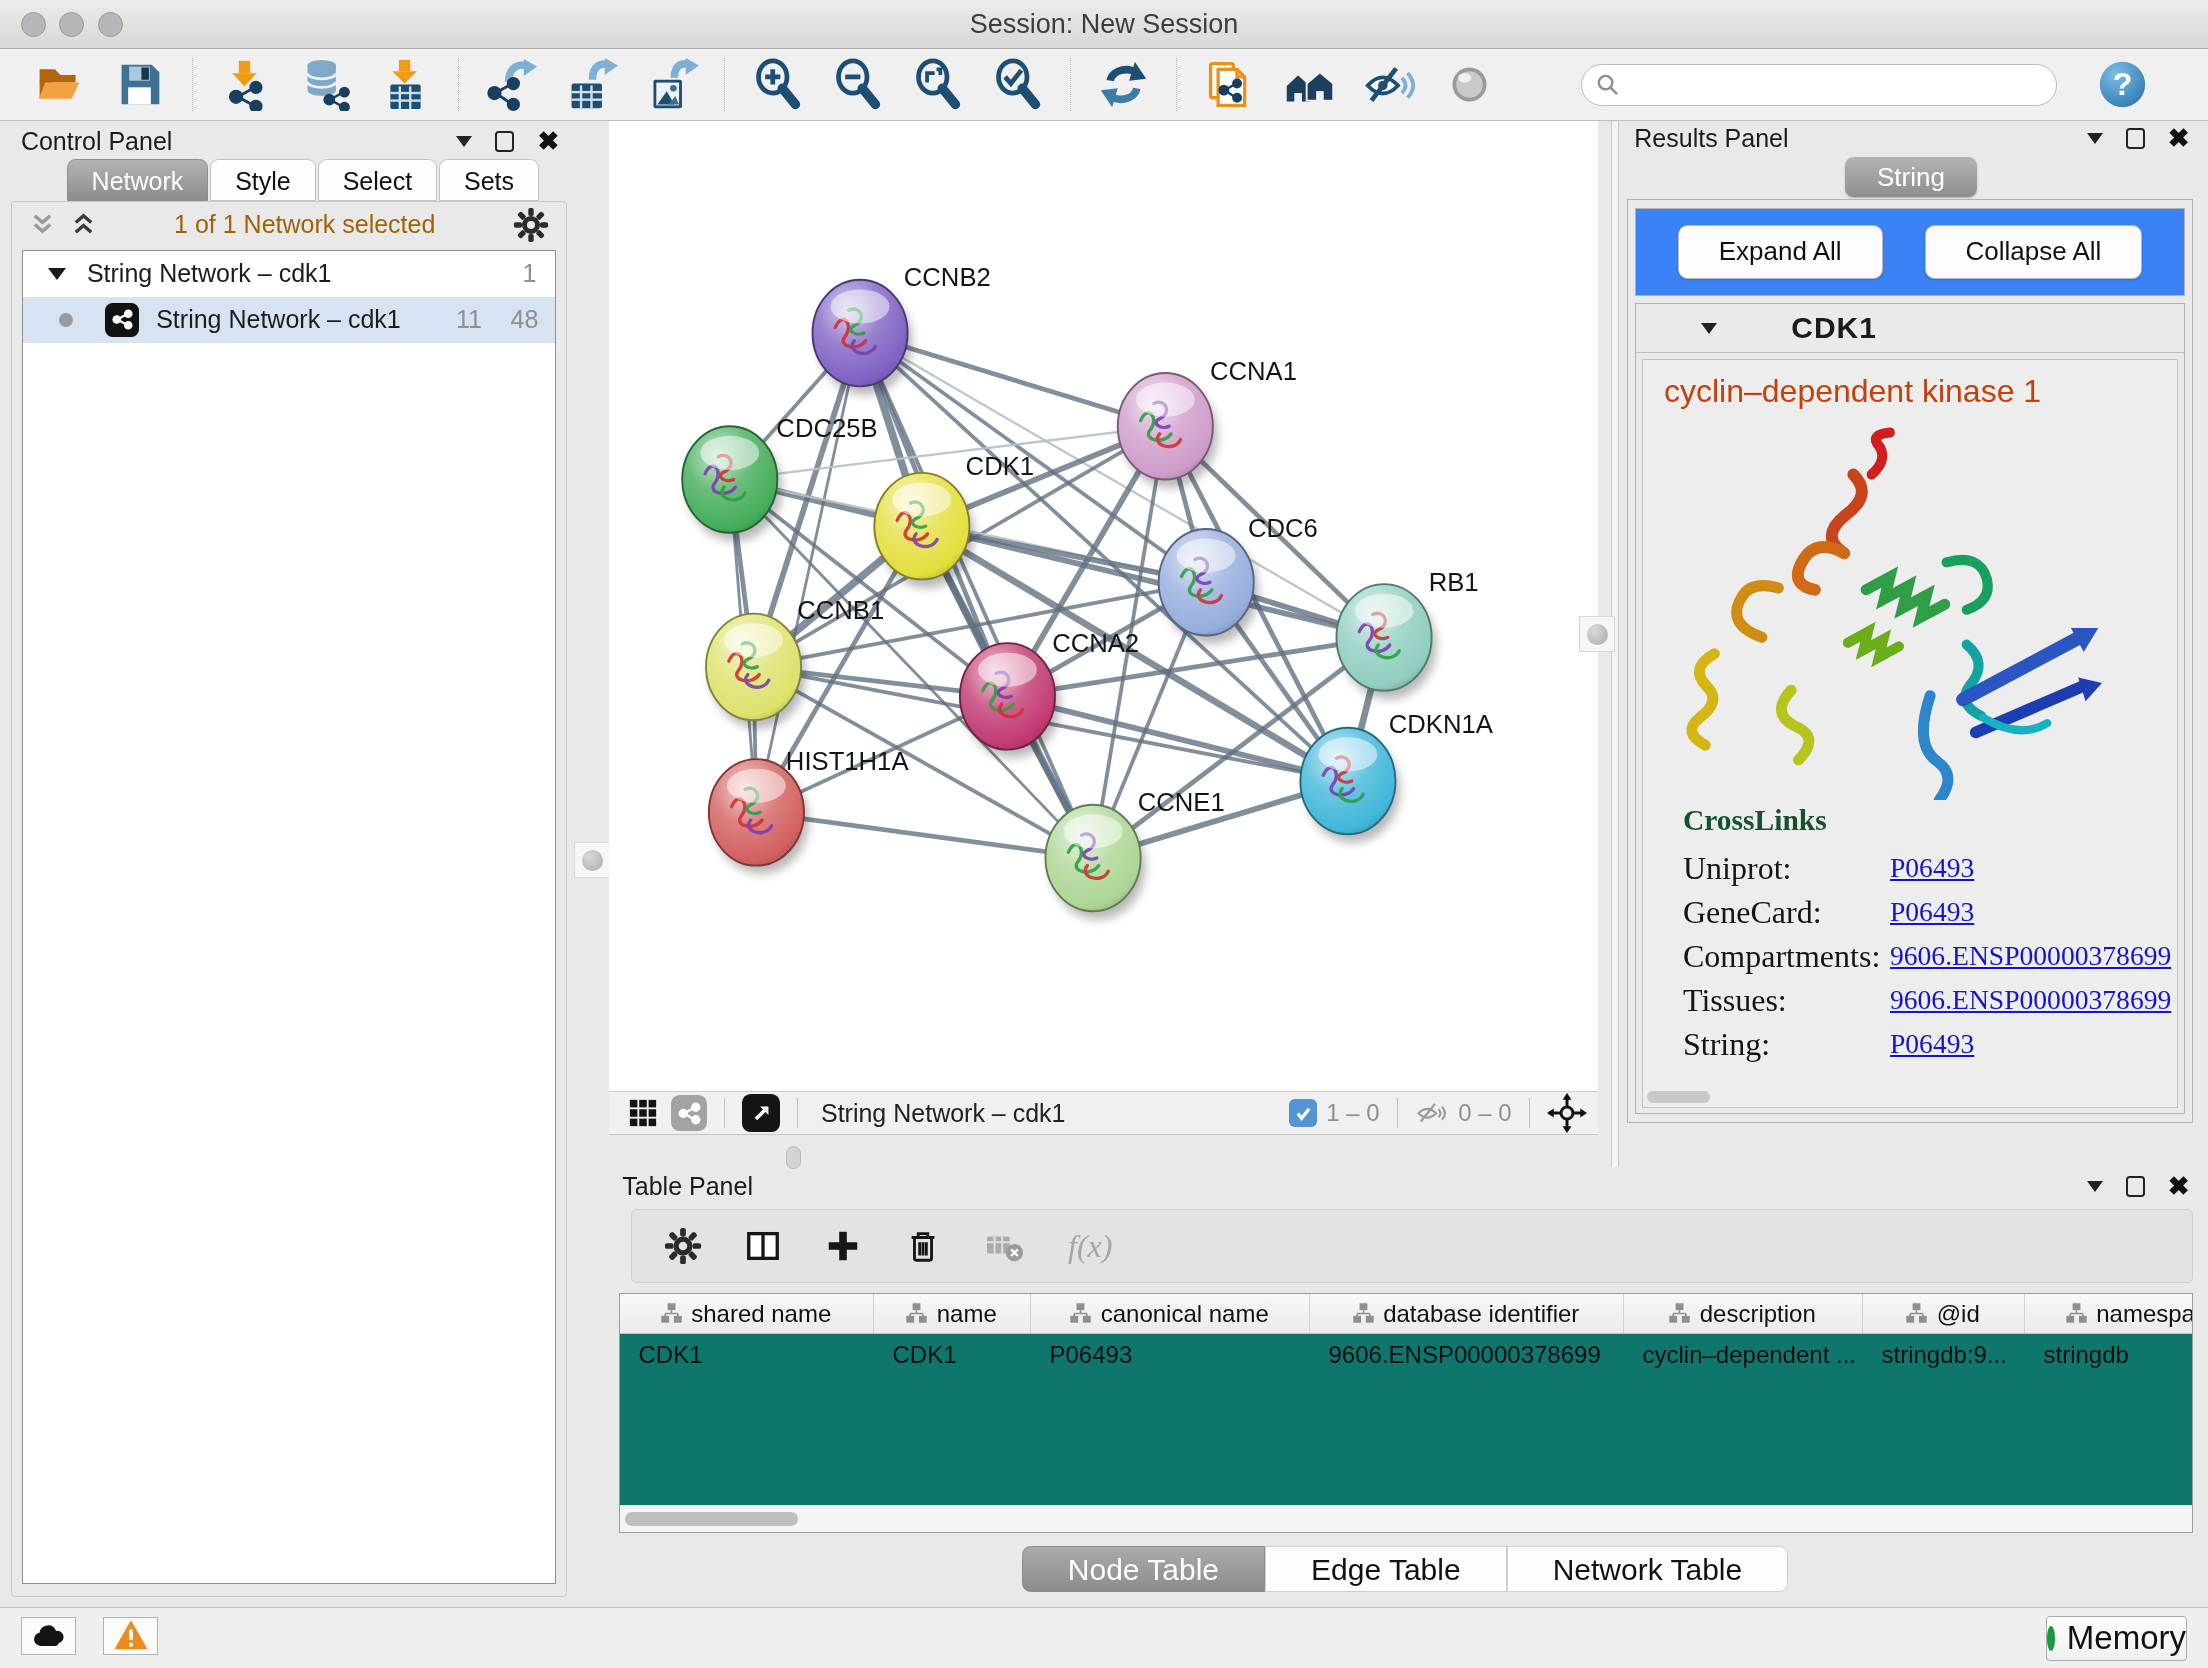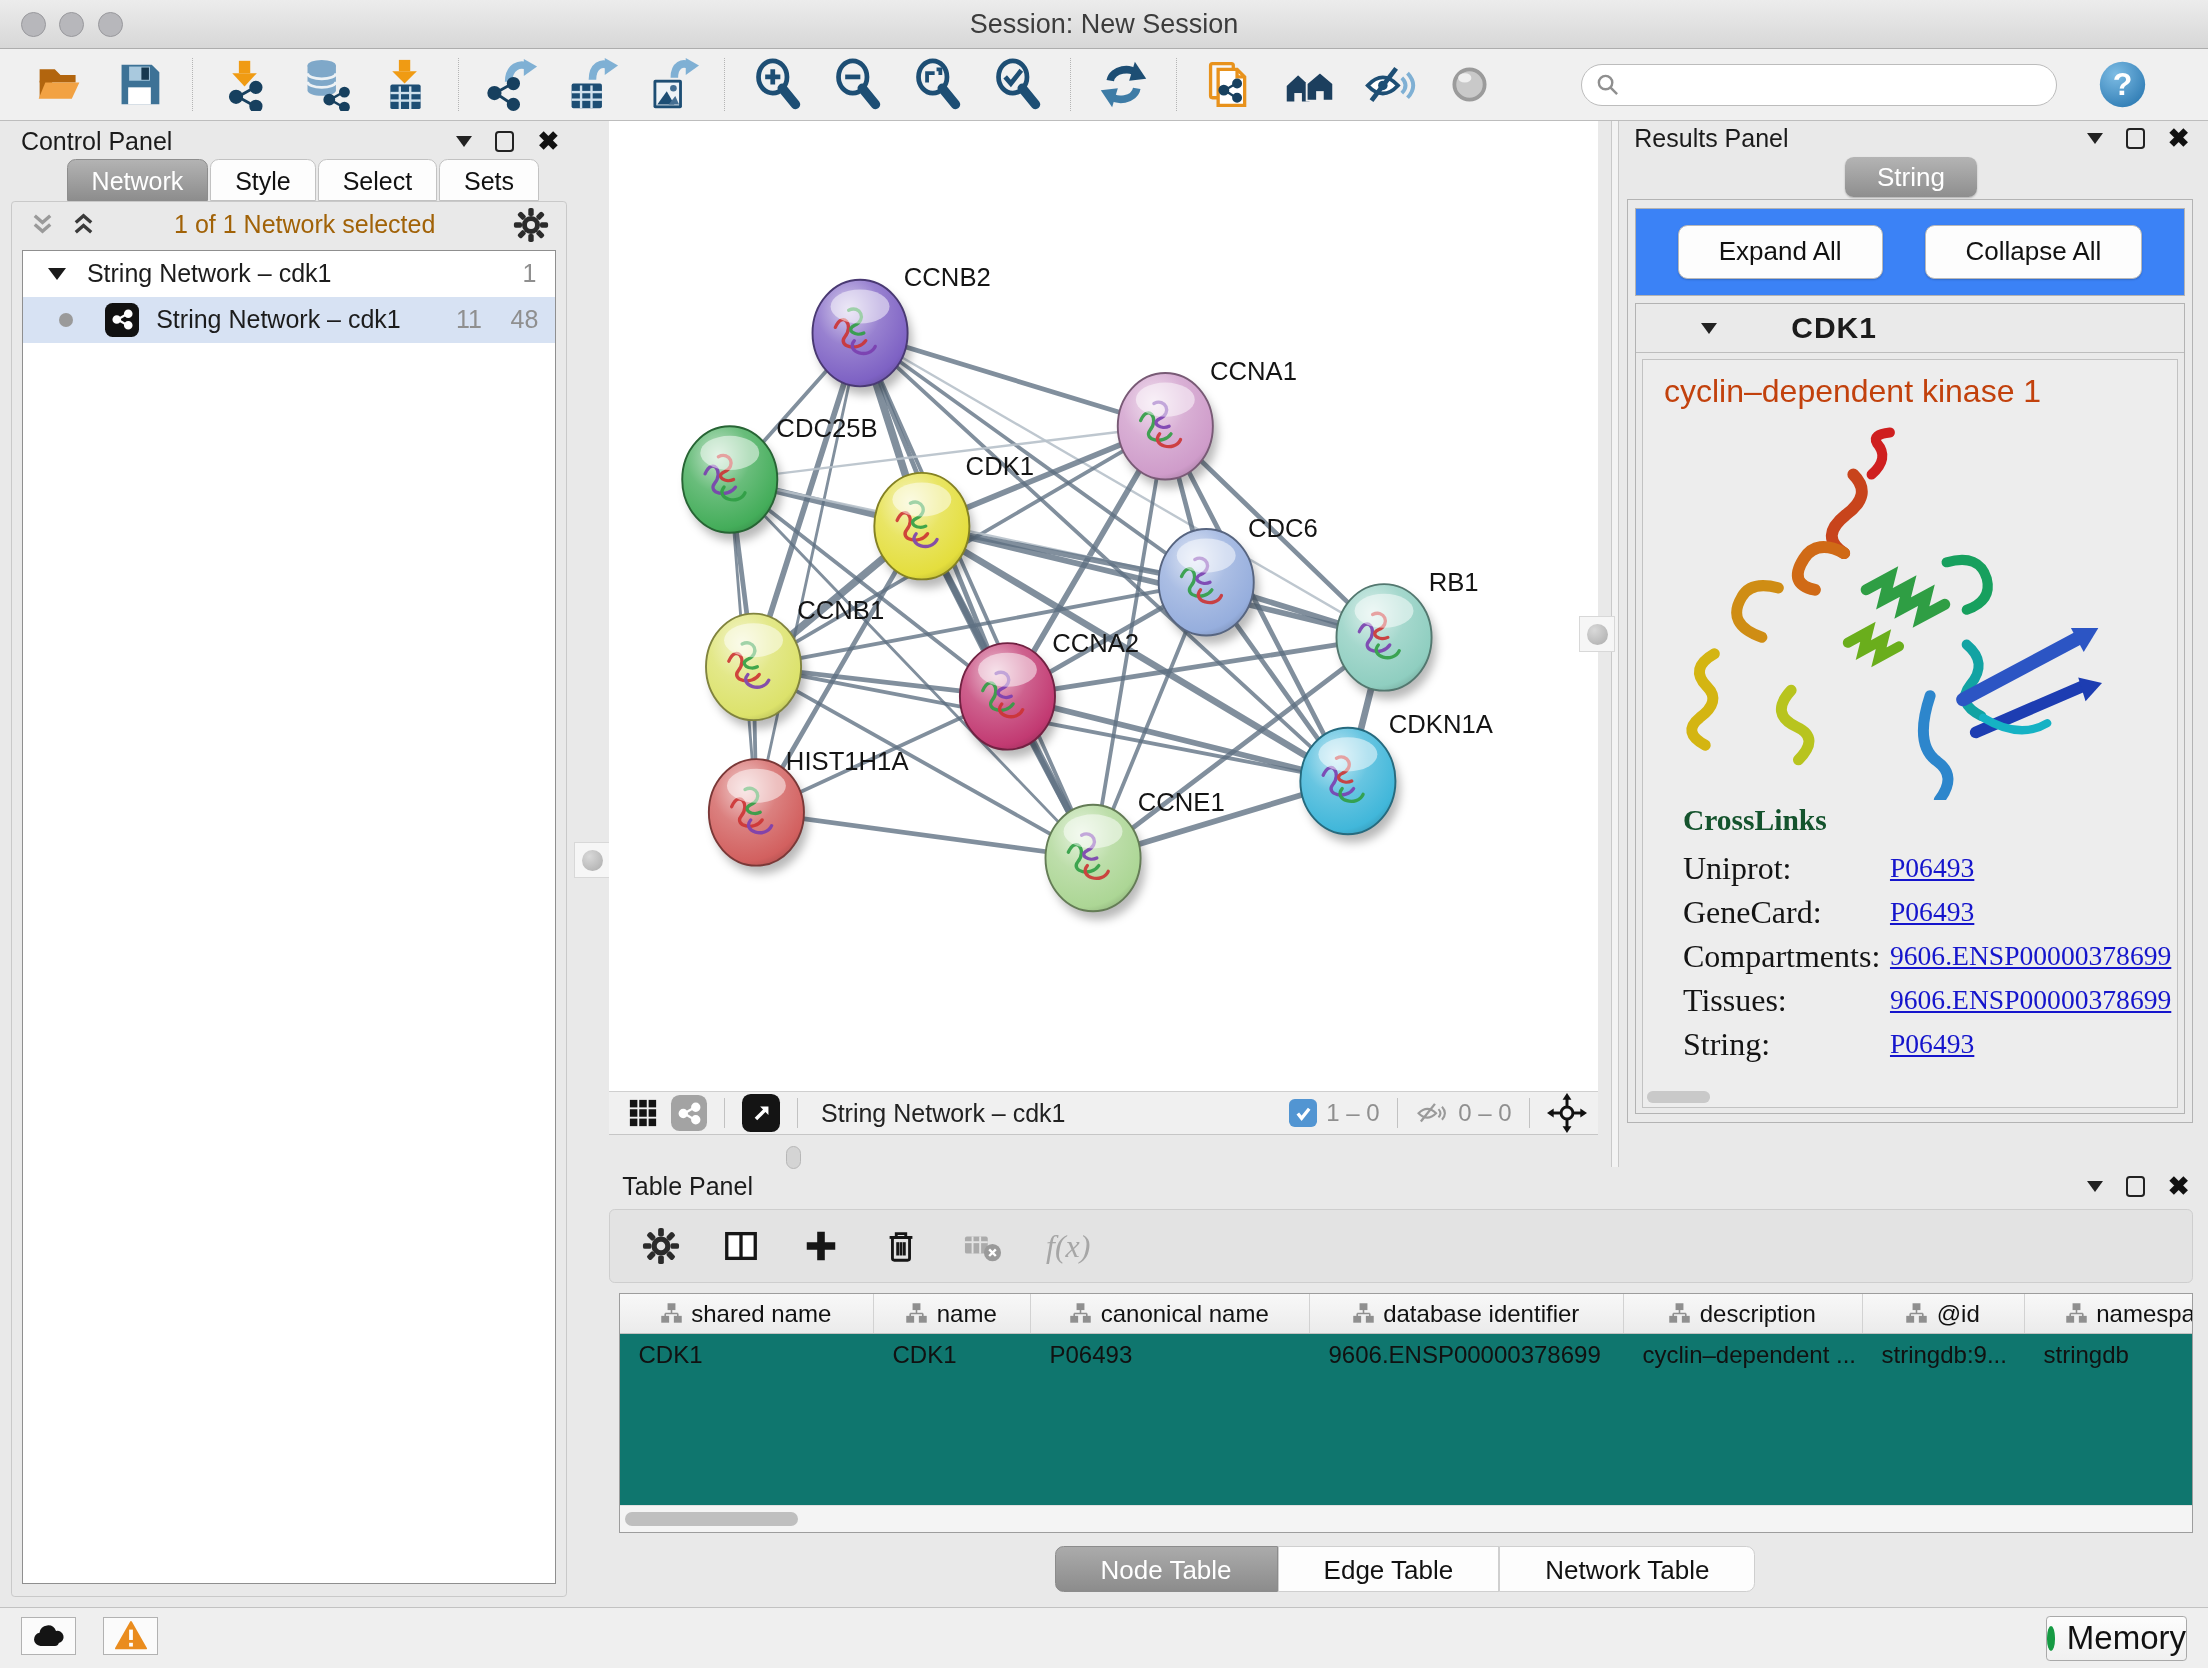--- a/index.html
+++ b/index.html
@@ -109,41 +109,41 @@
   .xl{padding-left:40px;margin-top:3.8px;font-family:"Liberation Serif","DejaVu Serif",serif;}
   .xl-heading{font-size:29.5px;font-weight:bold;color:#14532d;margin-bottom:9.5px;}
   .xl-row{display:flex;height:44px;align-items:center;}
   .xl-label{width:207px;font-size:32px;color:#141414;}
   .xl-link{font-size:27.6px;color:#1515cc;text-decoration:underline;}
   .rp-minithumb{position:absolute;left:3.8px;bottom:3.8px;width:63px;height:12.4px;border-radius:5.7px;
     background:#c9c9c9;}
 
   
   .table-panel{position:absolute;left:609px;top:1048px;width:1592px;height:438px;}
-  .tp-toolbar{position:absolute;left:0;right:7.6px;top:40px;height:74px;background:#e3e3e3;
+  .tp-toolbar{position:absolute;left:22px;right:7.6px;top:40px;height:74px;background:#e3e3e3;
     border:1px solid #cecece;border-radius:5.7px;display:flex;align-items:center;
     padding-left:32px;gap:42px;}
   .fx{font-family:"Liberation Serif","DejaVu Serif",serif;font-style:italic;font-size:32px;
     color:#a6a6a6;}
   .tbl{position:absolute;left:9.5px;right:7.6px;top:124px;height:240px;background:#0f766e;
     border:1.9px solid #9d9d9d;overflow:hidden;}
   .tbl-head{display:flex;height:40px;background:linear-gradient(#f8f8f8,#ebebeb);
     border-bottom:1px solid #c2c2c2;}
   .th{display:flex;align-items:center;justify-content:center;gap:9.5px;font-size:24px;
     color:#111;border-right:1px solid #d2d2d2;flex:none;overflow:hidden;white-space:nowrap;}
   .tbl-row{display:flex;height:42px;}
   .td{display:flex;align-items:center;padding-left:19px;font-size:24px;color:#111;flex:none;
     overflow:hidden;white-space:nowrap;}
   .hscroll{position:absolute;left:0;right:0;bottom:0;height:27px;background:#f4f4f4;
     border-top:1px solid #e0e0e0;}
   .hthumb{position:absolute;left:5.7px;top:5.7px;width:173px;height:14.3px;border-radius:7.6px;
     background:#bfbfbf;}
   .tp-tabs{position:absolute;left:0;right:0;top:377px;height:46px;display:flex;
     justify-content:center;align-items:center;}
-  .btab{height:46px;line-height:46px;padding:0 45px;font-size:26px;background:#fdfdfd;
+  .btab{height:46px;line-height:46px;padding:0 45px;font-size:30px;background:#fdfdfd;
     border:1px solid #cfcfcf;color:#111;}
   .btab:first-child{border-radius:8.6px 0 0 8.6px;}
   .btab:last-child{border-radius:0 8.6px 8.6px 0;}
   .btab.active{background:linear-gradient(#ababab,#8c8c8c);color:#fff;border-color:#8c8c8c;}
 
   
   .statusbar{position:relative;height:61px;background:#efefef;border-top:1px solid #c2c2c2;}
   .sb-box{position:absolute;top:8.6px;width:55px;height:38px;background:#fbfbfb;
     border:1.9px solid #b2b2b2;display:flex;align-items:center;justify-content:center;}
   .memory-btn{position:absolute;right:21px;top:7.6px;width:141px;height:45px;

